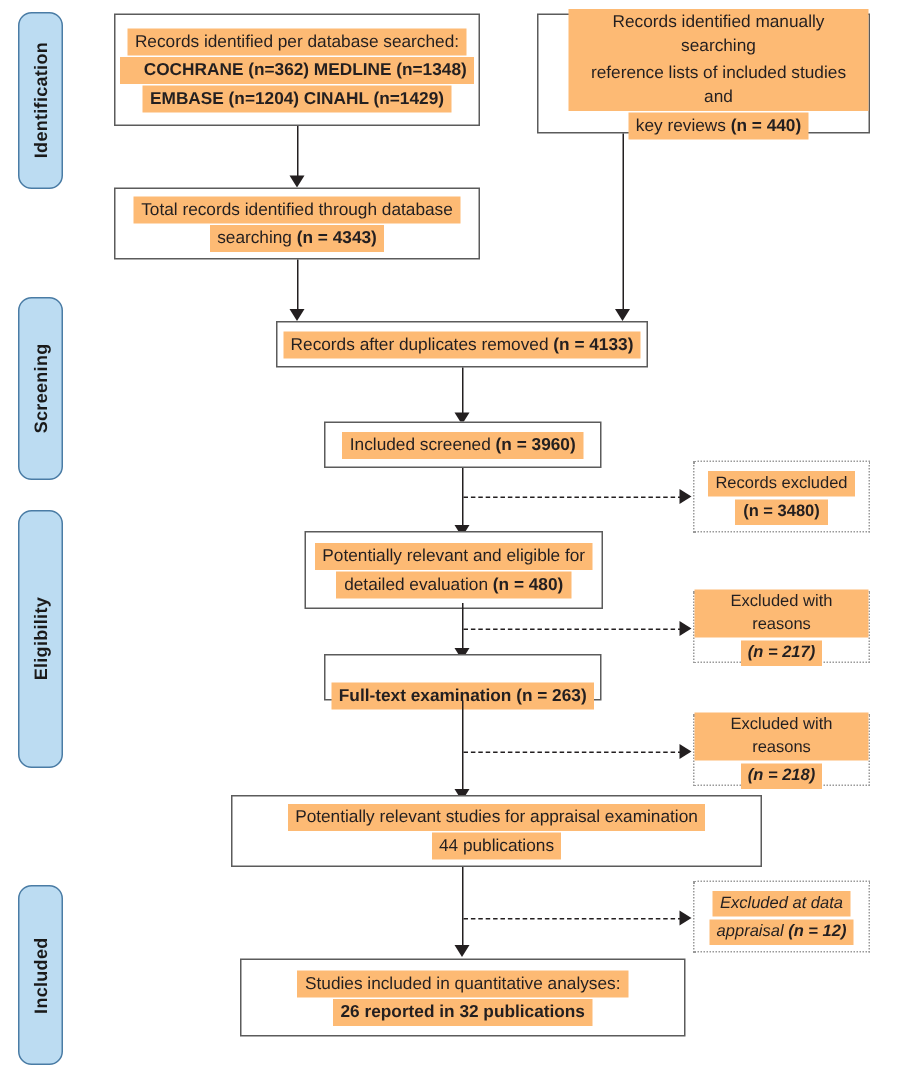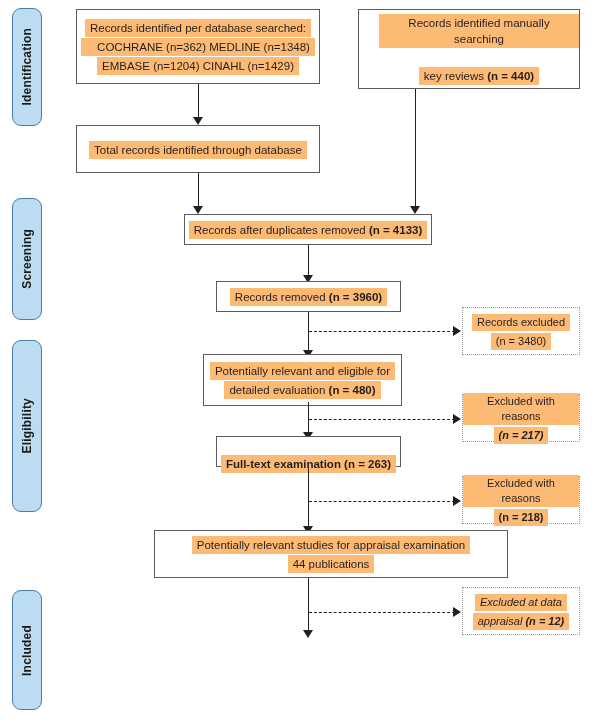--- a/index.html
+++ b/index.html
@@ -104,69 +104,70 @@
   <div class="phase" style="top:340px;height:172px;">
     <span>Eligibility</span>
   </div>
   <div class="phase" style="top:590px;height:120px;">
     <span>Included</span>
   </div>
 
   <div class="box" style="left:76px;top:9px;width:244px;height:75px;">
     <div>
       <span class="txt">Records identified per database searched:</span><br>
-      <span class="txt" style="font-weight:normal;padding-left:16px;">COCHRANE (n=362) MEDLINE (n=1348)</span><br>
-      <span class="txt" style="font-weight:normal;">EMBASE (n=1204) CINAHL (n=1429)</span>
+      <span class="txt" style="font-weight:bold;padding-left:16px;">COCHRANE (n=362) MEDLINE (n=1348)</span><br>
+      <span class="txt" style="font-weight:bold;">EMBASE (n=1204) CINAHL (n=1429)</span>
     </div>
   </div>
 
   <div class="box" style="left:358px;top:9px;width:222px;height:80px;padding-left:20px;">
     <div>
       <span class="txt">Records identified manually searching</span><br>
-      <br>
+      <span class="txt">reference lists of included studies and</span><br>
       <span class="txt"><span>key reviews </span><b>(n = 440)</b></span>
     </div>
   </div>
 
   <div class="vline" style="left:198px;top:84px;height:35px;"></div>
   <div class="arrowhead" style="left:193px;top:117px;"></div>
 
   <div class="box" style="left:76px;top:125px;width:244px;height:48px;">
     <div>
       <span class="txt">Total records identified through database</span><br>
+      <span class="txt"><span>searching </span><b>(n = 4343)</b></span>
     </div>
   </div>
 
   <div class="vline" style="left:198px;top:173px;height:37px;"></div>
   <div class="arrowhead" style="left:193px;top:206px;"></div>
 
   <div class="vline" style="left:415px;top:89px;height:121px;"></div>
   <div class="arrowhead" style="left:410px;top:206px;"></div>
 
   <div class="box" style="left:184px;top:214px;width:248px;height:31px;">
     <span class="txt"><span>Records after duplicates removed </span><b>(n = 4133)</b></span>
   </div>
 
   <div class="vline" style="left:308px;top:245px;height:34px;"></div>
   <div class="arrowhead" style="left:303px;top:275px;"></div>
 
   <div class="box" style="left:216px;top:281px;width:185px;height:31px;">
-    <span class="txt"><span>Records removed </span><b>(n = 3960)</b></span>
+    <span class="txt"><span>Included screened </span><b>(n = 3960)</b></span>
   </div>
 
   <div class="vline" style="left:308px;top:312px;height:42px;"></div>
   <div class="arrowhead" style="left:303px;top:350px;"></div>
 
   <div class="dline" style="left:309px;top:331px;width:146px;"></div>
   <div class="arrowright" style="left:453px;top:326px;"></div>
 
   <div class="box excl" style="left:462px;top:307px;width:118px;height:48px;">
     <div>
       <span class="txt">Records excluded</span><br>
-      <span class="txt" style="font-weight:normal;">(n = 3480)</span>
+      <span class="txt" style="font-weight:bold;">(n = 3480)</span>
     </div>
   </div>
 
   <div class="box" style="left:203px;top:354px;width:199px;height:52px;">
     <div>
       <span class="txt">Potentially relevant and eligible for</span><br>
       <span class="txt"><span>detailed evaluation </span><b>(n = 480)</b></span>
     </div>
   </div>
 
@@ -189,21 +190,21 @@
 
   <div class="vline" style="left:308px;top:467px;height:63px;"></div>
   <div class="arrowhead" style="left:303px;top:526px;"></div>
 
   <div class="dline" style="left:309px;top:501px;width:146px;"></div>
   <div class="arrowright" style="left:453px;top:496px;"></div>
 
   <div class="box excl" style="left:462px;top:476px;width:118px;height:48px;">
     <div>
       <span class="txt">Excluded with reasons</span><br>
-      <span class="txt" style="font-weight:bold;">(n = 218)</span>
+      <span class="txt" style="font-weight:bold;font-style:italic;">(n = 218)</span>
     </div>
   </div>
 
   <div class="box" style="left:154px;top:530px;width:354px;height:48px;">
     <div>
       <span class="txt">Potentially relevant studies for appraisal examination</span><br>
       <span class="txt">44 publications</span>
     </div>
   </div>
 
@@ -213,14 +214,20 @@
   <div class="dline" style="left:309px;top:612px;width:146px;"></div>
   <div class="arrowright" style="left:453px;top:607px;"></div>
 
   <div class="box excl" style="left:462px;top:587px;width:118px;height:48px;font-style:italic;">
     <div>
       <span class="txt">Excluded at data</span><br>
       <span class="txt"><span>appraisal </span><b>(n = 12)</b></span>
     </div>
   </div>
 
+  <div class="box" style="left:160px;top:639px;width:297px;height:52px;">
+    <div>
+      <span class="txt">Studies included in quantitative analyses:</span><br>
+      <span class="txt" style="font-weight:bold;">26 reported in 32 publications</span>
+    </div>
+  </div>
 
 </div>
 
 </body></html>

